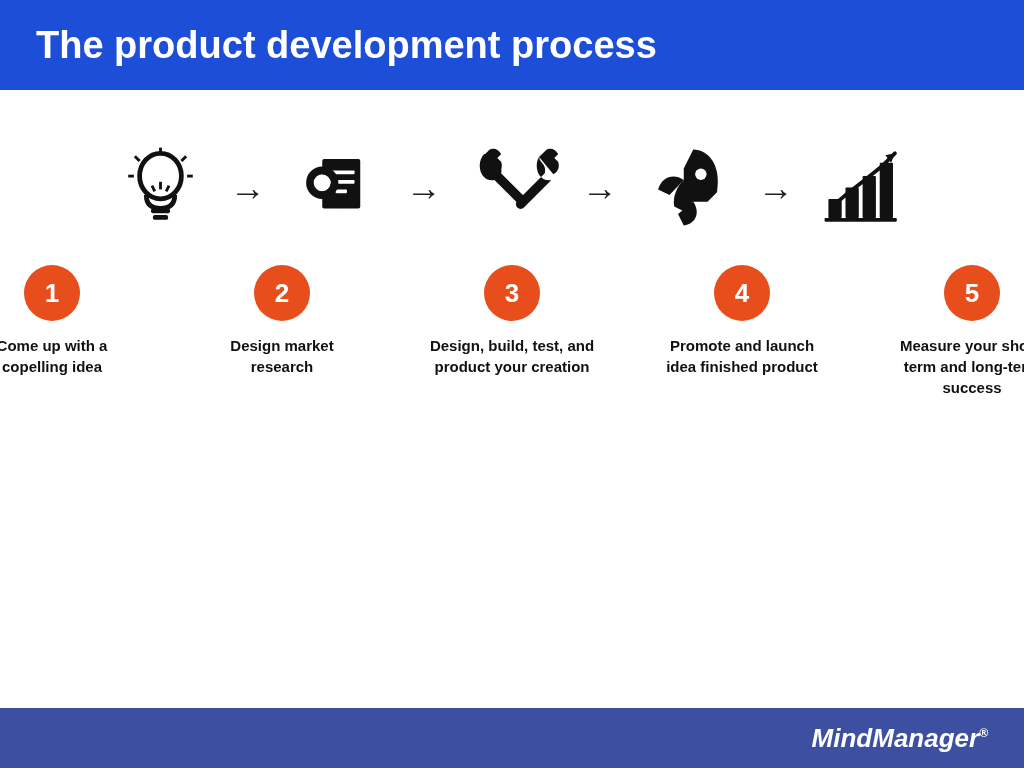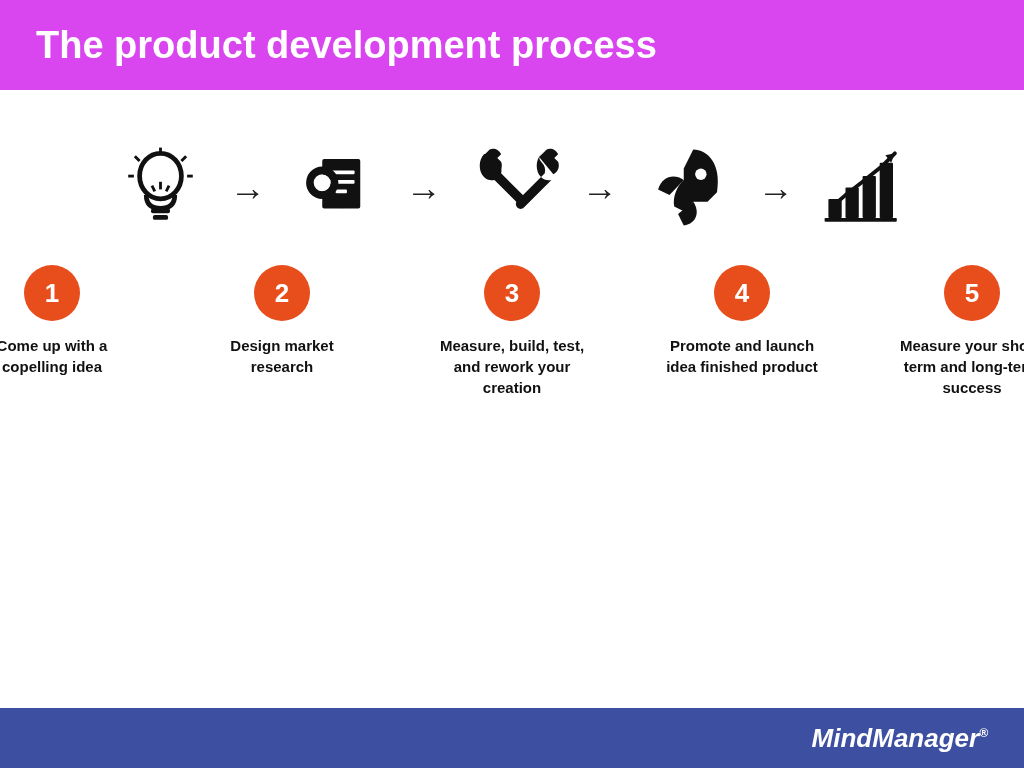--- a/index.html
+++ b/index.html
@@ -6,21 +6,21 @@
 
     body {
       width: 1024px;
       height: 768px;
       font-family: Arial, sans-serif;
       background: #fff;
       overflow: hidden;
     }
 
     .header {
-      background: #d946ef;
+      background: #1d4ed8;
       padding: 22px 36px;
       height: 90px;
       display: flex;
       align-items: center;
     }
 
     .header-title {
       color: #fff;
       font-size: 38px;
       font-weight: bold;
@@ -238,21 +238,21 @@
 
     <div class="step-container">
       <div class="step-badge">2</div>
       <div class="step-label">Design market research</div>
     </div>
 
     <div class="arrow-spacer"></div>
 
     <div class="step-container">
       <div class="step-badge">3</div>
-      <div class="step-label">Measure, build, test, and rework your creation</div>
+      <div class="step-label">Design, build, test, and product your creation</div>
     </div>
 
     <div class="arrow-spacer"></div>
 
     <div class="step-container">
       <div class="step-badge">4</div>
       <div class="step-label">Promote and launch idea finished product</div>
     </div>
 
     <div class="arrow-spacer"></div>

